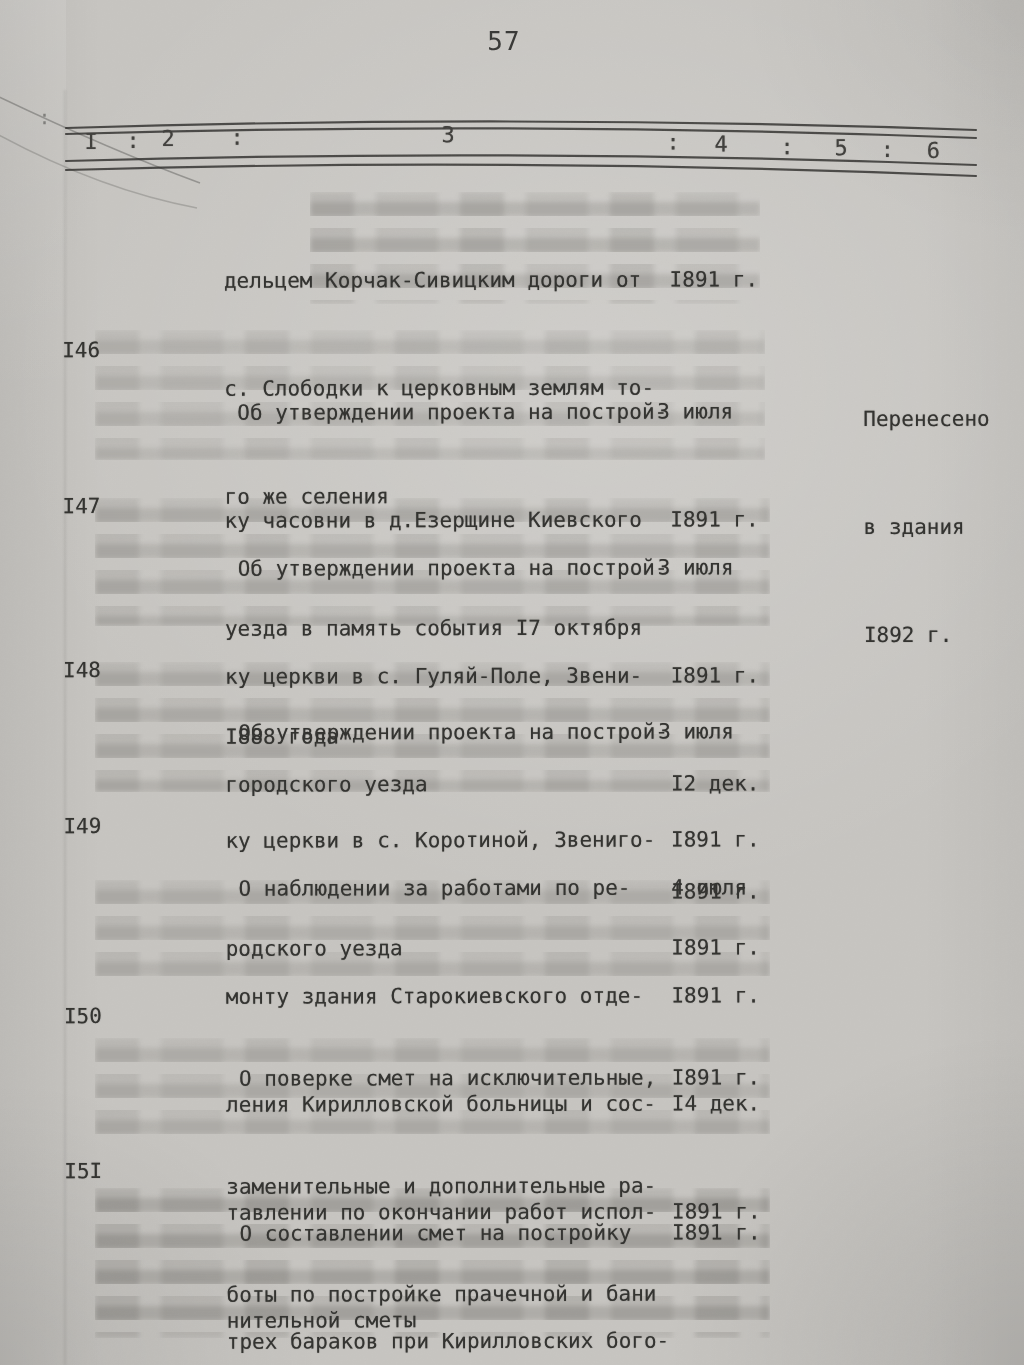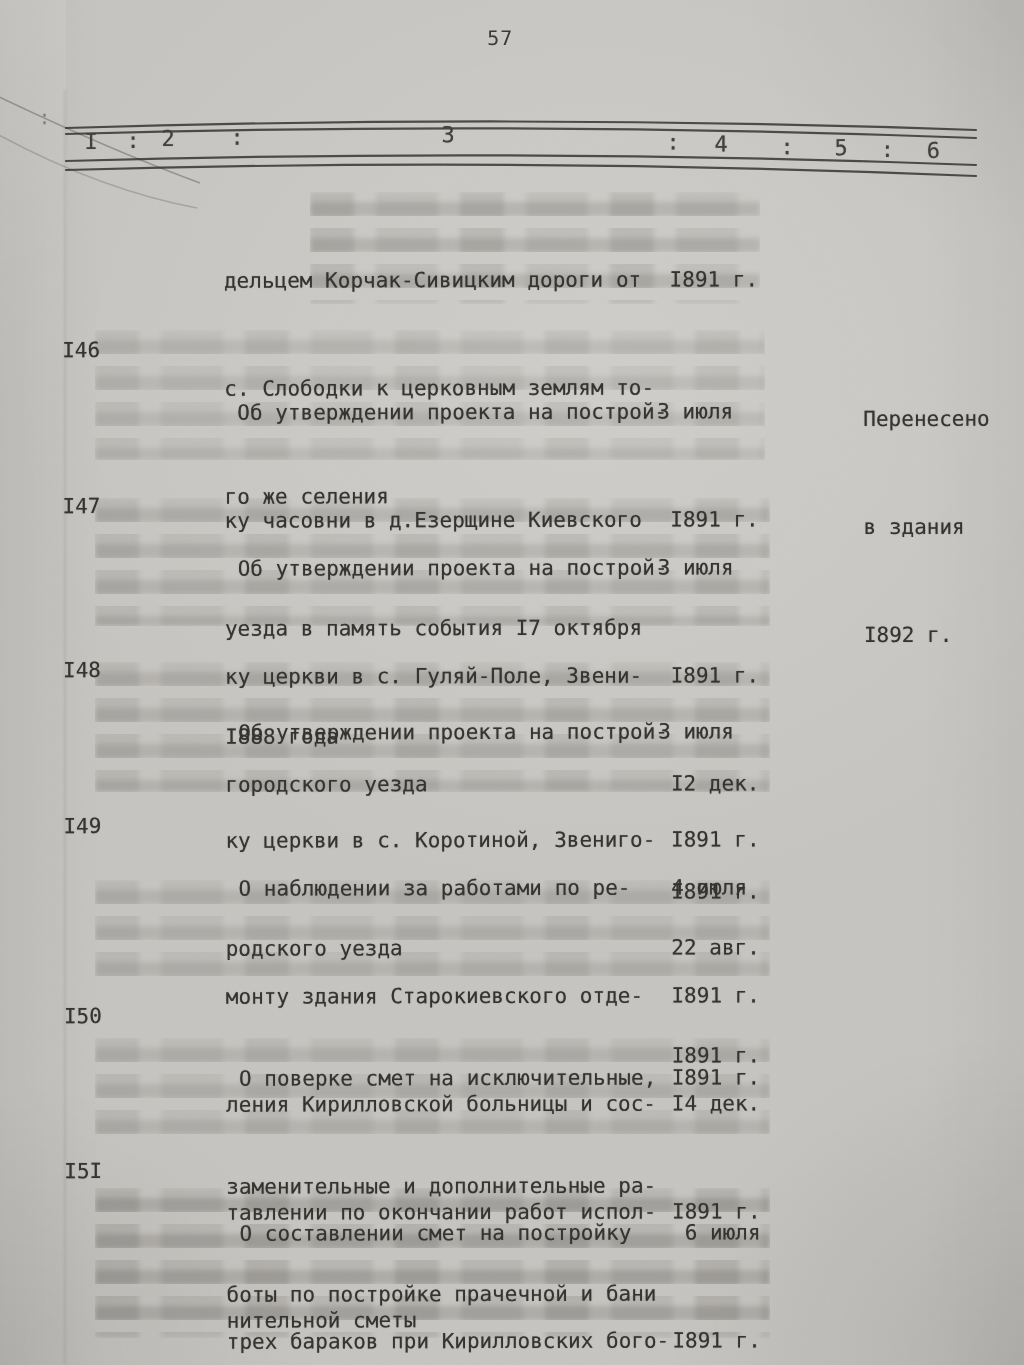--- a/index.html
+++ b/index.html
@@ -13,21 +13,21 @@
       radial-gradient(40% 25% at 100% 0%, rgba(0,0,0,0.05), rgba(0,0,0,0) 70%),
       linear-gradient(to right, rgba(0,0,0,0.05), rgba(0,0,0,0) 10%, rgba(0,0,0,0) 90%, rgba(0,0,0,0.04)),
       #c7c5c1;
     font-family:"DejaVu Sans Mono","Liberation Mono",monospace;
     color:#343431;
   }
   .content{position:absolute;inset:0;z-index:3;transform:rotate(-0.15deg);}
   .typ{font-size:21px;line-height:36px;white-space:pre;
        text-shadow:0 0 1px rgba(40,40,38,0.5);}
   .ln{height:36px;}
-  .page-number{position:absolute;left:489px;top:26px;font-size:20px;letter-spacing:1px;color:#3a3a38;}
+  .page-number{position:absolute;left:489px;top:26px;font-size:26px;letter-spacing:1px;color:#3a3a38;}
   .stray-colon{position:absolute;left:40px;top:104px;font-size:20px;color:#3c3c3a;opacity:.5;}
   .hdr-cell{position:absolute;font-size:22px;color:#42413e;text-shadow:0 0 1px rgba(50,50,48,0.5);}
   .entry{position:absolute;left:0;width:1024px;}
   .no{position:absolute;left:63px;top:9px;}
   .txt{position:absolute;left:225px;top:0;width:450px;}
   .txt.indent .ln:first-child{padding-left:13px;}
   .dates{position:absolute;left:658px;top:0;width:160px;}
   .note{position:absolute;left:864px;top:8px;width:150px;}
   .decor{position:absolute;inset:0;z-index:2;pointer-events:none;}
   .ghost{position:absolute;z-index:1;filter:blur(2.5px);opacity:.55;pointer-events:none;
@@ -147,21 +147,20 @@
     <div class="entry typ" style="top:642px;">
       <div class="no">I48</div>
       <div class="txt indent">
         <div class="ln">Об утверждении проекта на построй-</div>
         <div class="ln">ку церкви в с. Коротиной, Звениго-</div>
         <div class="ln">родского уезда</div>
       </div>
       <div class="dates">
         <div class="ln">3 июля</div>
         <div class="ln"> I891 г.</div>
-        <div class="ln"> 22 авг.</div>
         <div class="ln"> I891 г.</div>
       </div>
     </div>
 
     <div class="entry typ" style="top:798px;">
       <div class="no">I49</div>
       <div class="txt indent">
         <div class="ln">О наблюдении за работами по ре-</div>
         <div class="ln">монту здания Старокиевского отде-</div>
         <div class="ln">ления Кирилловской больницы и сос-</div>
@@ -191,21 +190,20 @@
     </div>
 
     <div class="entry typ" style="top:1143px;">
       <div class="no">I5I</div>
       <div class="txt indent">
         <div class="ln">О составлении смет на постройку</div>
         <div class="ln">трех бараков при Кирилловских бого-</div>
         
       </div>
       <div class="dates">
-        <div class="ln">  6 июля</div>
         <div class="ln"> I891 г.</div>
         
         
       </div>
     </div>
 
   </div>
 </div>
 
 </body></html>

